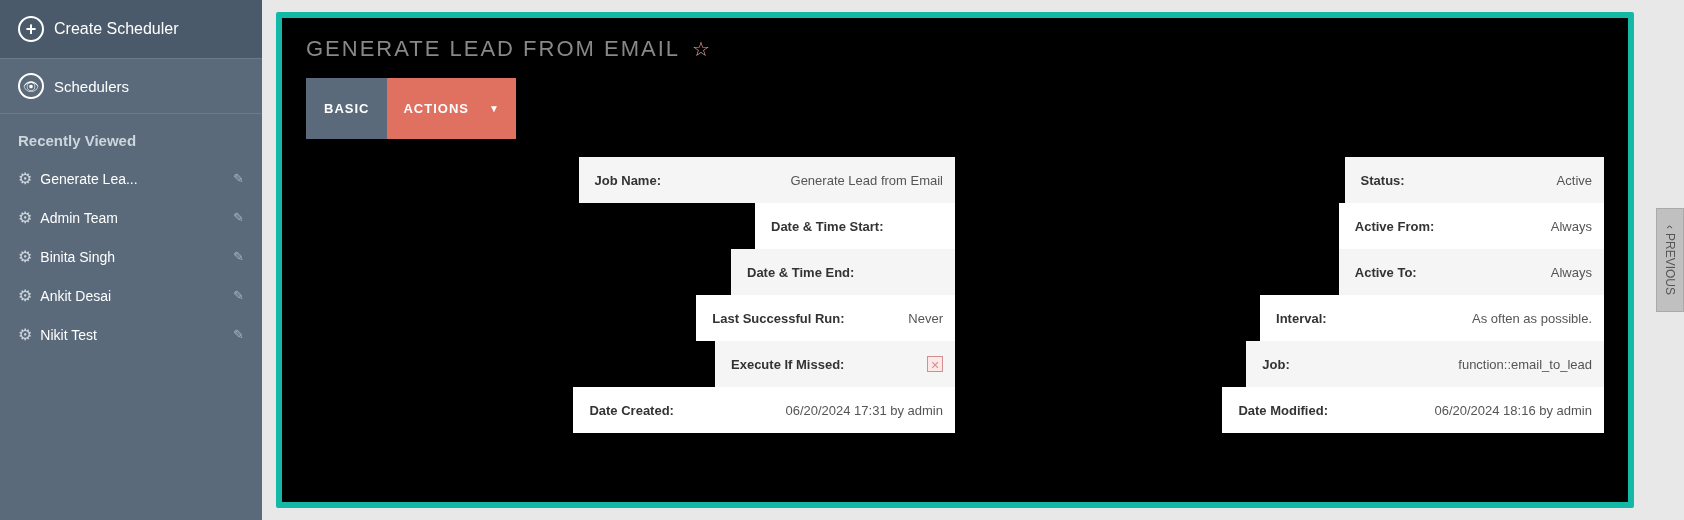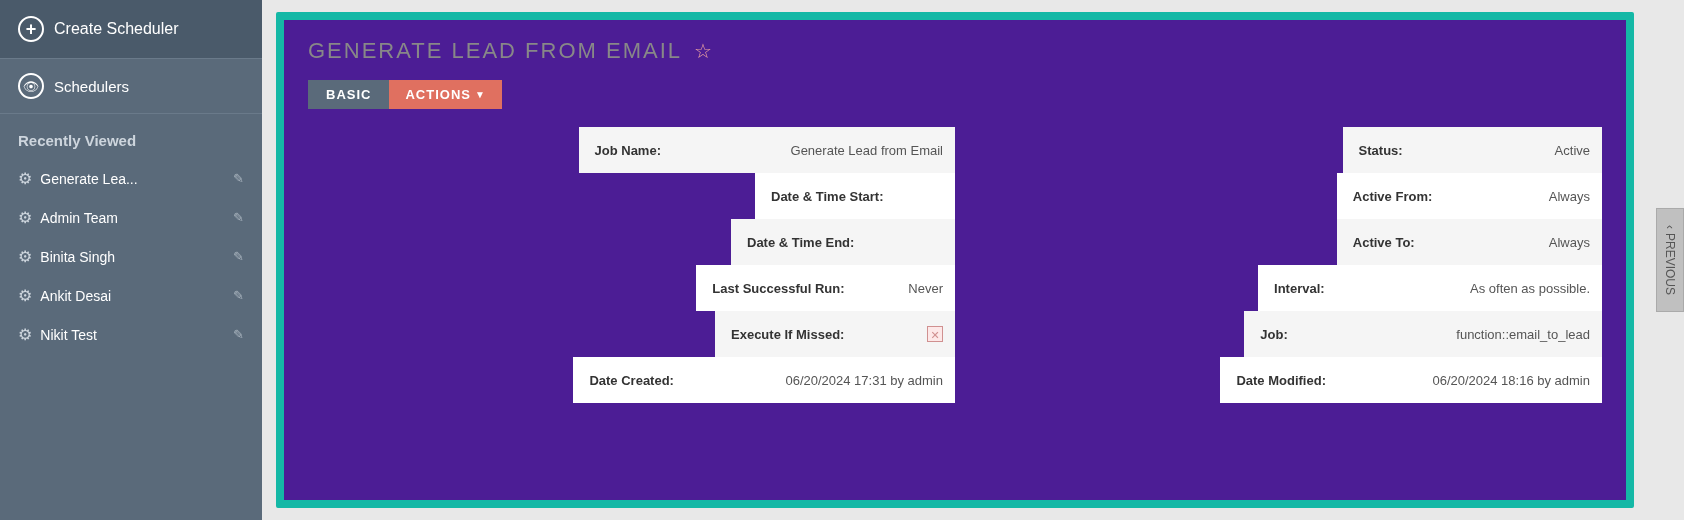--- a/index.html
+++ b/index.html
@@ -119,22 +119,22 @@
       display: flex;
       align-items: center;
       gap: 4px;
       z-index: 10;
       border: 1px solid #aaa;
     }
 
     
     .card {
       margin: 12px 50px 12px 14px;
-      background: #4c1d95;
-      border: 8px solid #14b8a6;
+      background: #000000;
+      border: 6px solid #14b8a6;
       border-radius: 2px;
       padding: 18px 24px 22px;
       flex: 1;
     }
     .card-title {
       font-size: 22px;
       color: #888;
       letter-spacing: 2px;
       text-transform: uppercase;
       display: flex;
@@ -160,29 +160,29 @@
       padding: 2px 18px;
       font-size: 13px;
       font-weight: bold;
       letter-spacing: 1px;
       cursor: pointer;
       border: none;
     }
     .tab-actions {
       background: #e07060;
       color: #fff;
-      padding: 7px 16px;
+      padding: 23px 16px;
       font-size: 13px;
       font-weight: bold;
       letter-spacing: 1px;
       cursor: pointer;
       border: none;
       display: flex;
       align-items: center;
-      gap: 4px;
+      gap: 20px;
     }
     .tab-actions .dropdown-arrow {
       font-size: 10px;
     }
 
     
     .detail-grid {
       display: grid;
       grid-template-columns: 1fr 1fr;
       gap: 0;

